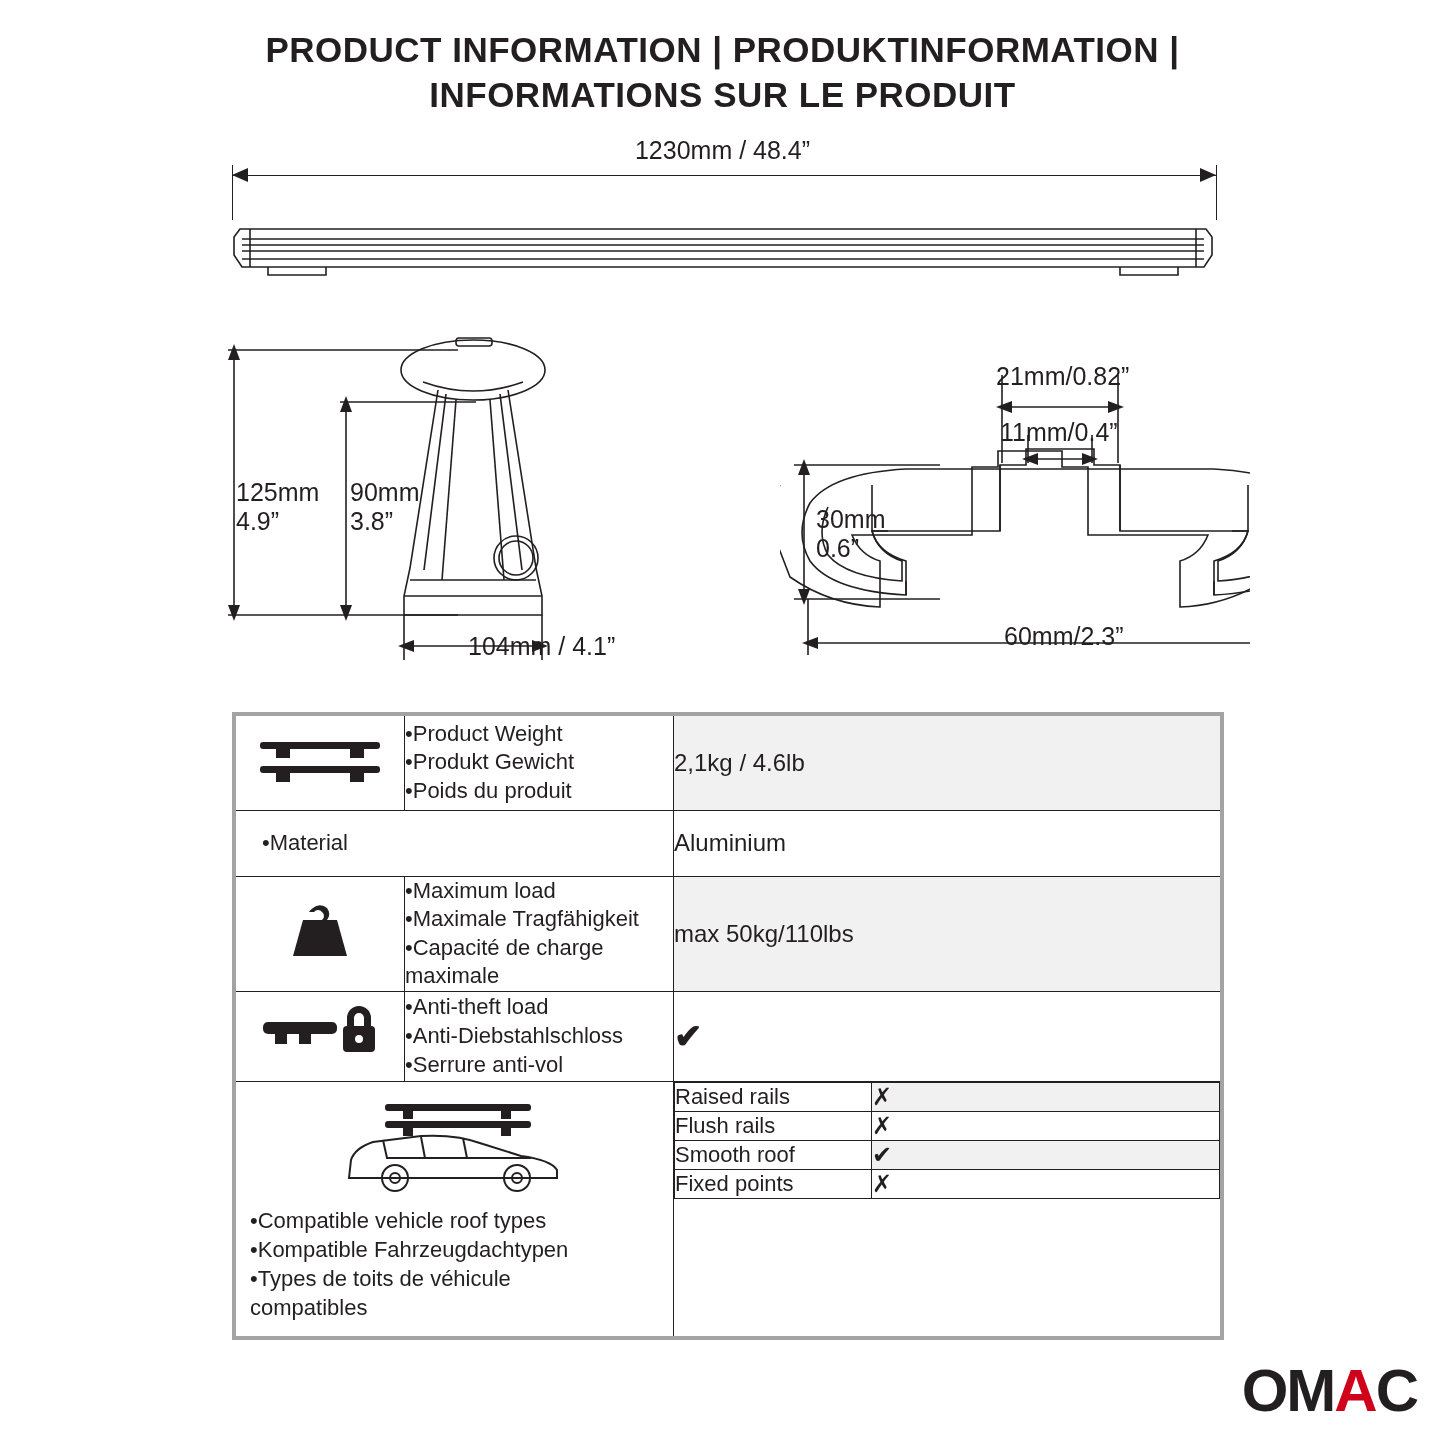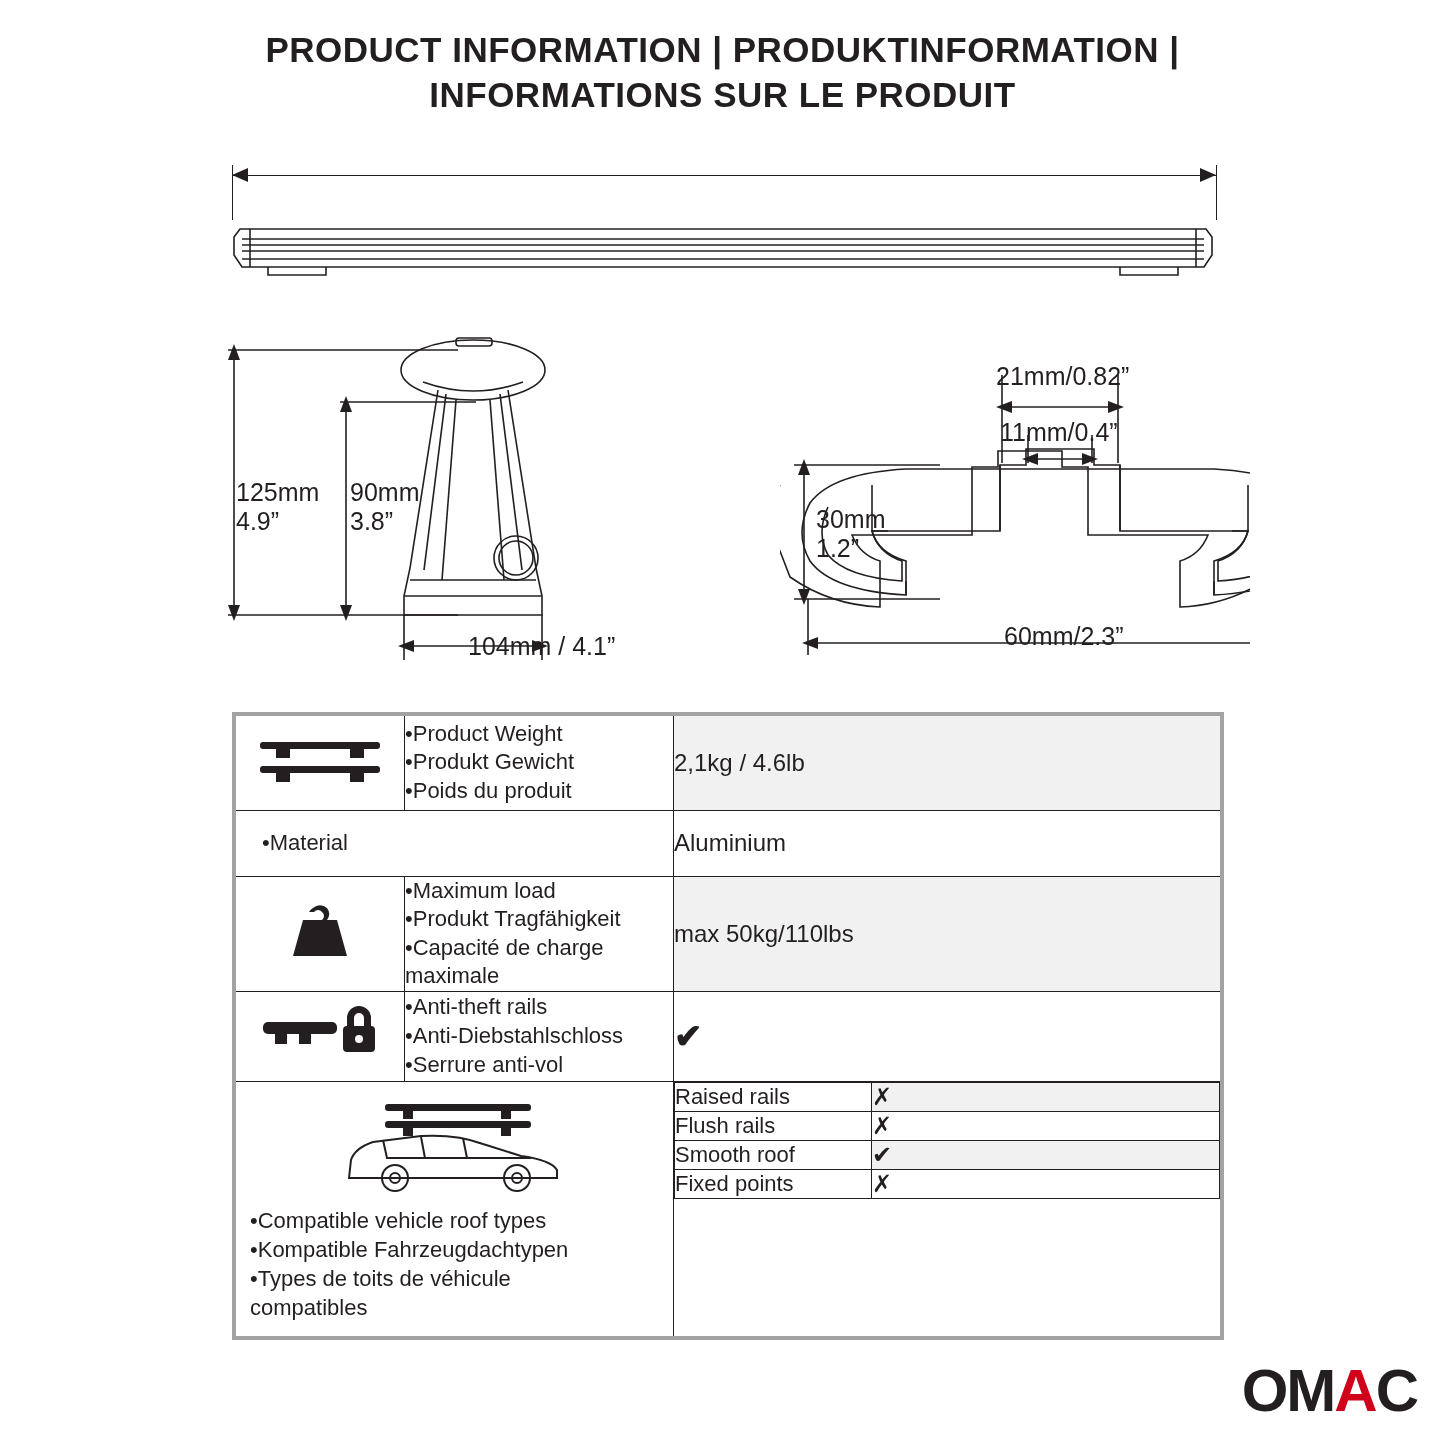--- a/index.html
+++ b/index.html
@@ -86,20 +86,21 @@
 </head>
 <body>
 
 <div class="page">
 
   <div class="title">
     <div>PRODUCT INFORMATION | PRODUKTINFORMATION |</div>
     <div>INFORMATIONS SUR LE PRODUIT</div>
   </div>
 
+  <div class="len-label">1230mm / 48.4”</div>
 
   <div>
     <div class="dimline-h" style="left:232px;top:175px;width:984px;"></div>
     <div class="arrow arrow-l" style="left:232px;top:168px;"></div>
     <div class="arrow arrow-r" style="left:1200px;top:168px;"></div>
     <div class="tick-v" style="left:232px;top:165px;height:55px;"></div>
     <div class="tick-v" style="left:1216px;top:165px;height:55px;"></div>
   </div>
 
   <div class="bar-wrap">
@@ -209,21 +210,21 @@
         <polygon points="22,288 38,282 38,294" fill="#231f20" stroke="none"></polygon>
         <polygon points="536,288 520,282 520,294" fill="#231f20" stroke="none"></polygon>
       </g>
     </svg>
   </div>
 
   <div class="fig-label" style="left:996px;top:362px;">21mm/0.82”</div>
   <div class="fig-label" style="left:1000px;top:418px;">11mm/0.4”</div>
   <div class="fig-label" style="left:816px;top:505px;">
     <div>30mm</div>
-    <div>1.2”</div>
+    <div>0.6”</div>
   </div>
   <div class="fig-label" style="left:1004px;top:622px;">60mm/2.3”</div>
 
   <table class="spec-table">
     <tbody>
         <tr class="row-h1">
       <td class="cell-icon">
         <svg width="140" height="60" viewBox="0 0 140 60" xmlns="http://www.w3.org/2000/svg">
           <g fill="#231f20">
             <rect x="10" y="12" width="120" height="7" rx="3"></rect>
@@ -252,41 +253,41 @@
       <td class="cell-icon">
         <svg width="90" height="62" viewBox="0 0 90 62" xmlns="http://www.w3.org/2000/svg">
           <g fill="#231f20">
             <path d="M38,8 a10,10 0 0 1 14,0 a10,10 0 0 1 0,12 l-5,0 a5,5 0 0 0 0,-8 a5,5 0 0 0 -8,0 l-5,0 a10,10 0 0 1 4,-4 Z"></path>
             <path d="M28,20 L62,20 L72,56 L18,56 Z"></path>
           </g>
         </svg>
       </td>
       <td class="cell-text">
         <div>•Maximum load</div>
-        <div>•Produkt Tragfähigkeit</div>
+        <div>•Maximale Tragfähigkeit</div>
         <div>•Capacité de charge maximale</div>
       </td>
       <td class="cell-val">max 50kg/110lbs</td>
     </tr>
 
     <tr class="row-h3">
       <td class="cell-icon">
         <svg width="130" height="62" viewBox="0 0 130 62" xmlns="http://www.w3.org/2000/svg">
           <g fill="#231f20">
             <rect x="8" y="20" width="74" height="12" rx="5"></rect>
             <rect x="20" y="32" width="12" height="10"></rect>
             <rect x="44" y="32" width="12" height="10"></rect>
             <path d="M92,16 a12,12 0 0 1 24,0 l0,8 l-7,0 l0,-8 a5,5 0 0 0 -10,0 l0,8 l-7,0 Z"></path>
             <rect x="88" y="24" width="32" height="26" rx="4"></rect>
             <circle cx="104" cy="37" r="4" fill="#ffffff"></circle>
           </g>
         </svg>
       </td>
       <td class="cell-text">
-        <div>•Anti-theft rails</div>
+        <div>•Anti-theft load</div>
         <div>•Anti-Diebstahlschloss</div>
         <div>•Serrure anti-vol</div>
       </td>
       <td class="cell-val white">
         <span class="check">✔</span>
       </td>
     </tr>
 
     <tr class="row-h4">
       <td colspan="2" style="padding:0;">

